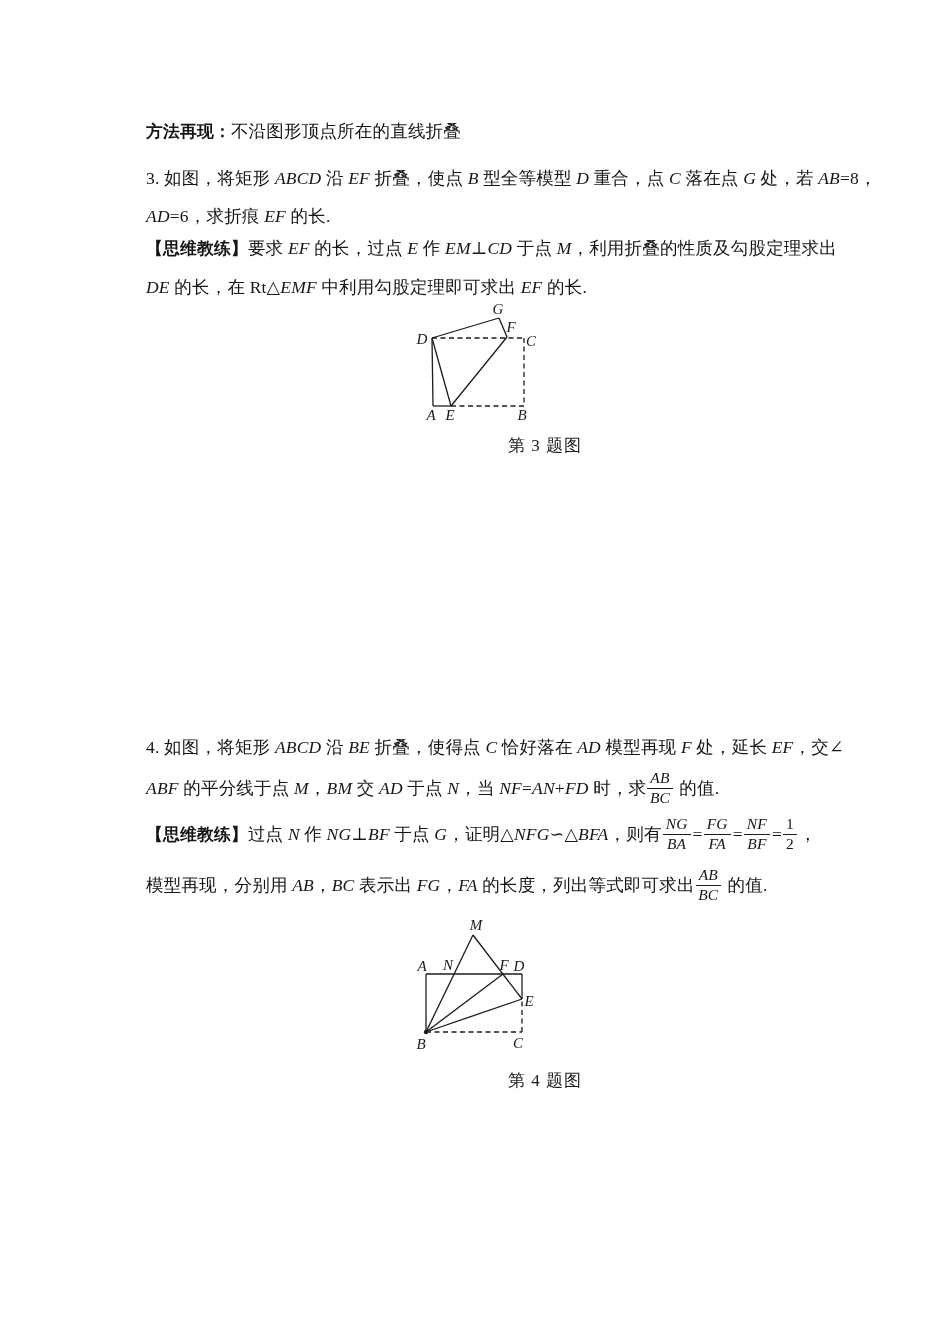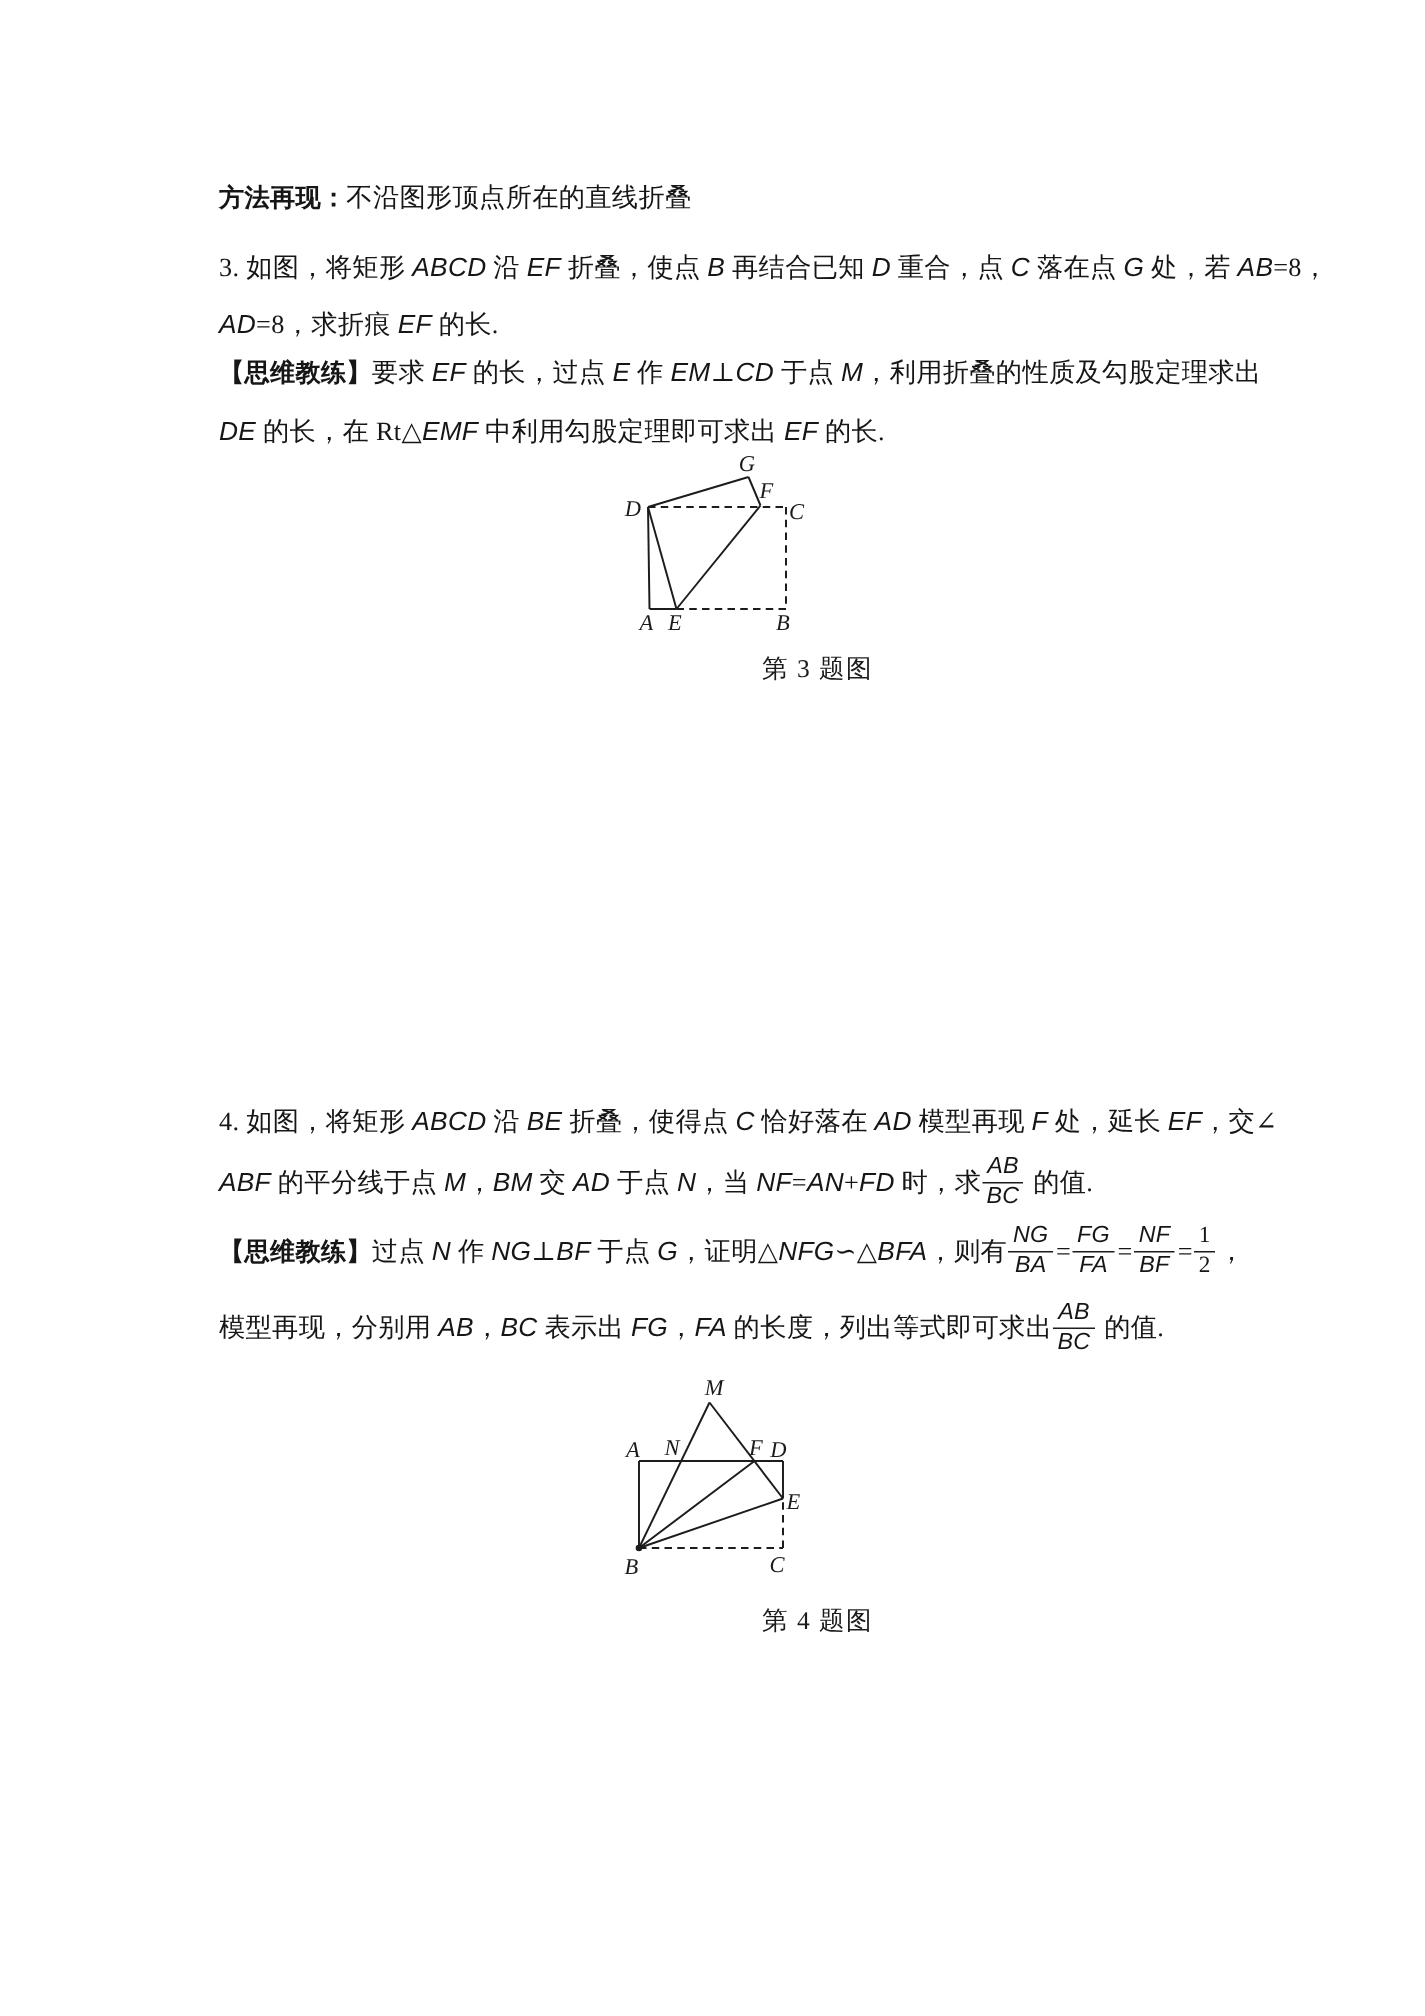--- a/index.html
+++ b/index.html
@@ -14,21 +14,21 @@
   .page{position:absolute;left:4px;top:0;width:950px;height:1344px;background:#ffffff;}
   .line{
     position:absolute;
     left:142px;
     white-space:nowrap;
     font-size:17.5px;
     line-height:20px;
     letter-spacing:0.2px;
   }
   .tall{line-height:34px;}
-  .it{font-style:italic;font-family:Liberation Sans, sans-serif;}
+  .it{font-style:italic;font-family:Liberation Serif, serif;}
   .bd{font-weight:700;font-family:"Liberation Sans","DejaVu Sans",sans-serif;font-size:16.8px;}
   .frac{
     display:inline-block;vertical-align:middle;text-align:center;
     line-height:1.08;font-size:15.5px;margin:0 2px 3px 1px;
   }
   .frac .num{display:block;padding:0 3px 1px;border-bottom:1.3px solid #1c1c1c;}
   .frac .den{display:block;padding-top:1px;}
   .fig{position:absolute;}
   .fig svg{display:block;}
   .fig-caption{
@@ -40,22 +40,22 @@
     font-family:"Liberation Serif","DejaVu Serif",serif;
     font-size:15px;fill:#1b1b1b;
   }
 </style>
 </head>
 <body>
 
 <div class="page">
 
   <div class="line" style="top:121px"><span class="bd">方法再现：</span><span>不沿图形顶点所在的直线折叠</span></div>
-  <div class="line" style="top:168px"><span>3. 如图，将矩形 </span><span class="it">ABCD</span><span> 沿 </span><span class="it">EF</span><span> 折叠，使点 </span><span class="it">B</span><span> 再结合已知 </span><span class="it">D</span><span> 重合，点 </span><span class="it">C</span><span> 落在点 </span><span class="it">G</span><span> 处，若 </span><span class="it">AB</span><span>=8，</span></div>
-  <div class="line" style="top:206px"><span class="it">AD</span><span>=8，求折痕 </span><span class="it">EF</span><span> 的长.</span></div>
+  <div class="line" style="top:168px"><span>3. 如图，将矩形 </span><span class="it">ABCD</span><span> 沿 </span><span class="it">EF</span><span> 折叠，使点 </span><span class="it">B</span><span> 型全等模型 </span><span class="it">D</span><span> 重合，点 </span><span class="it">C</span><span> 落在点 </span><span class="it">G</span><span> 处，若 </span><span class="it">AB</span><span>=8，</span></div>
+  <div class="line" style="top:206px"><span class="it">AD</span><span>=6，求折痕 </span><span class="it">EF</span><span> 的长.</span></div>
   <div class="line" style="top:277px"><span class="it">DE</span><span> 的长，在 Rt△</span><span class="it">EMF</span><span> 中利用勾股定理即可求出 </span><span class="it">EF</span><span> 的长.</span></div>
   <div class="line" style="top:238px"><span class="bd">【思维教练】</span><span>要求 </span><span class="it">EF</span><span> 的长，过点 </span><span class="it">E</span><span> 作 </span><span class="it">EM</span><span>⊥</span><span class="it">CD</span><span> 于点 </span><span class="it">M</span><span>，利用折叠的性质及勾股定理求出</span></div>
 
   <div class="fig" style="left:400px;top:298px">
     <svg width="165" height="130" viewBox="0 0 165 130">
       <g stroke="#1c1c1c" stroke-width="1.3" fill="none" stroke-dasharray="5,3.5">
         <line x1="28" y1="40" x2="120" y2="40"></line>
         <line x1="120" y1="40" x2="120" y2="108"></line>
         <line x1="47" y1="108" x2="120" y2="108"></line>
       </g>

